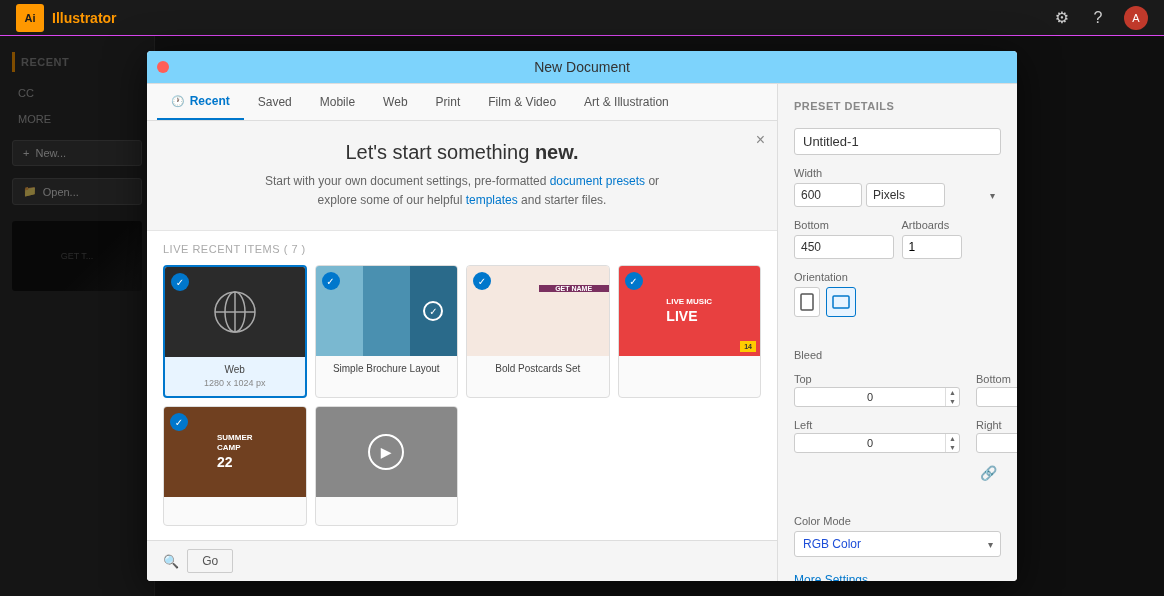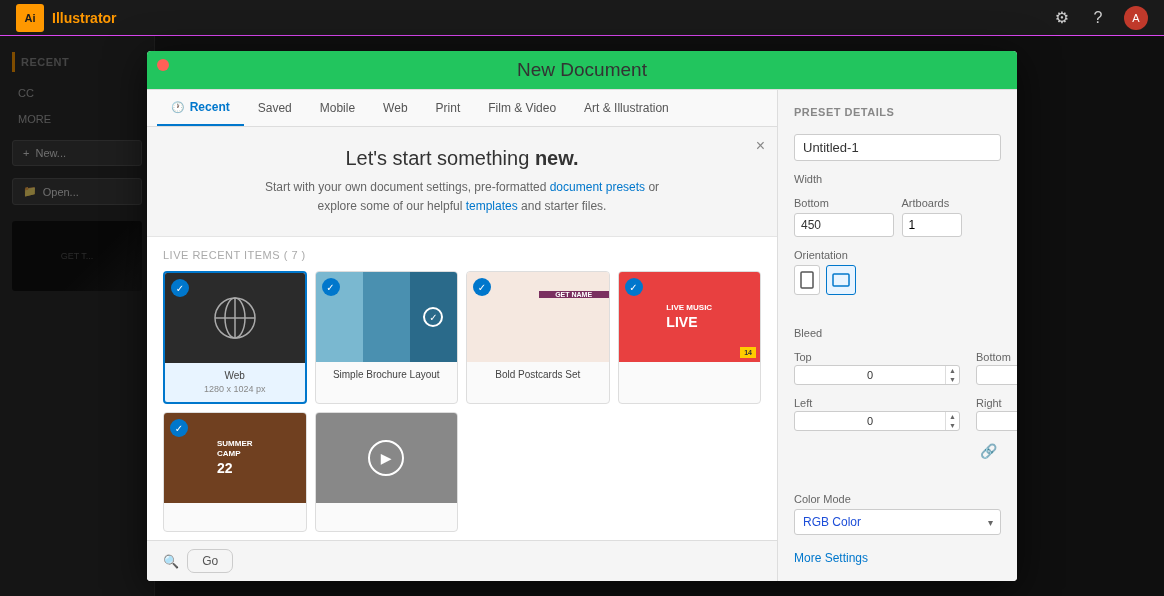--- a/index.html
+++ b/index.html
@@ -154,27 +154,28 @@
       background: #fff;
       border-radius: 4px;
       overflow: hidden;
       display: flex;
       flex-direction: column;
       box-shadow: 0 8px 40px rgba(0,0,0,0.6);
       position: relative;
     }
 
     .dialog-titlebar {
-      background: #22c55e;
+      background: #7dd3fc;
       padding: 8px 16px;
       text-align: center;
-      font-size: 19px;
+      font-size: 14px;
       color: #333;
       border-bottom: 1px solid #ddd;
       display: flex;
+      align-items: center;
       justify-content: center;
       position: relative;
     }
     .dialog-close-btn {
       position: absolute;
       left: 10px;
       width: 12px;
       height: 12px;
       background: #ff5f57;
       border-radius: 50%;
@@ -426,21 +427,21 @@
       flex: 1;
       border: none;
       background: transparent;
       font-size: 12px;
       color: #555;
       outline: none;
     }
     .go-btn {
       background: transparent;
       border: 1px solid #ccc;
-      border-radius: 7px;
+      border-radius: 2px;
       padding: 4px 14px;
       font-size: 12px;
       color: #555;
       cursor: pointer;
       text-align: right;
     }
 
     
     .right-panel {
       width: 240px;
@@ -816,20 +817,32 @@
 
         </div>
 
         <div class="right-panel">
           <div class="preset-title">PRESET DETAILS</div>
 
           <input type="text" class="preset-name-input" value="Untitled-1" style="">
 
           <div class="field-row">
             <div class="field-label">Width</div>
+            <div class="field-input">
+              <input type="text" class="num-input" value="600" style="">
+              <div class="select-wrapper">
+                <select class="select-input">
+                  <option>Pixels</option>
+                  <option>Inches</option>
+                  <option>Centimeters</option>
+                  <option>Millimeters</option>
+                  <option>Points</option>
+                </select>
+              </div>
+            </div>
           </div>
 
           <div class="two-col">
             <div class="field-row">
               <div class="field-label">Bottom</div>
               <input type="text" class="num-input" style="width: 100%;" value="450">
             </div>
             <div class="field-row">
               <div class="field-label">Artboards</div>
               <input type="text" class="artboards-input" value="1" style="">

